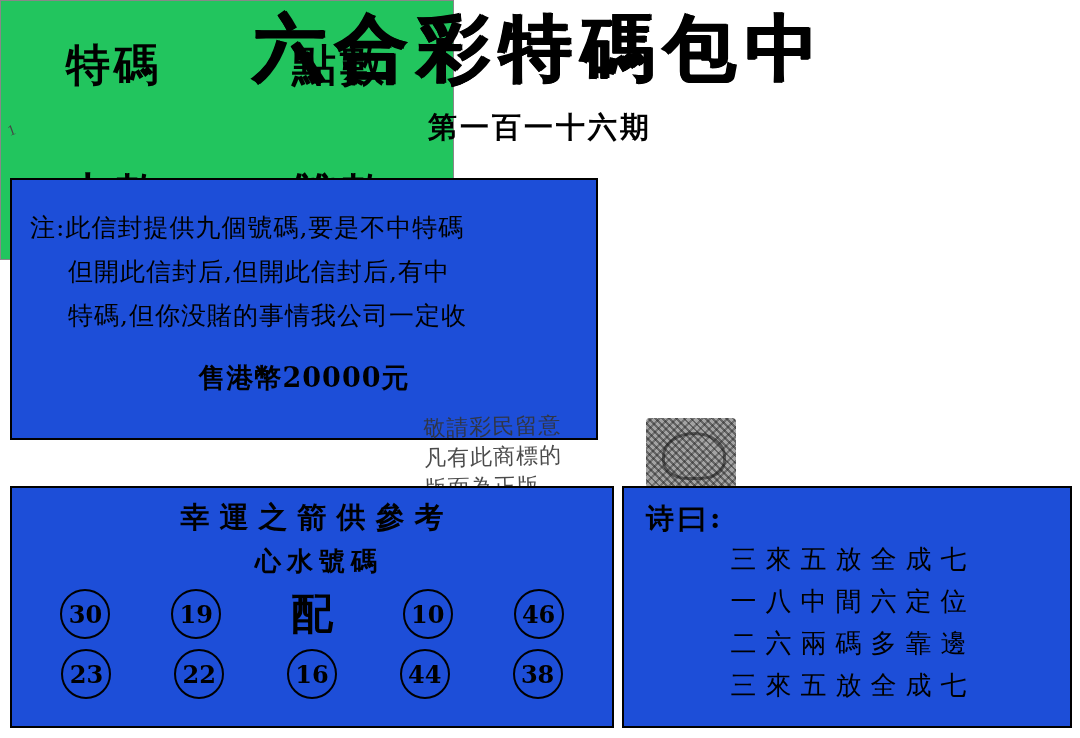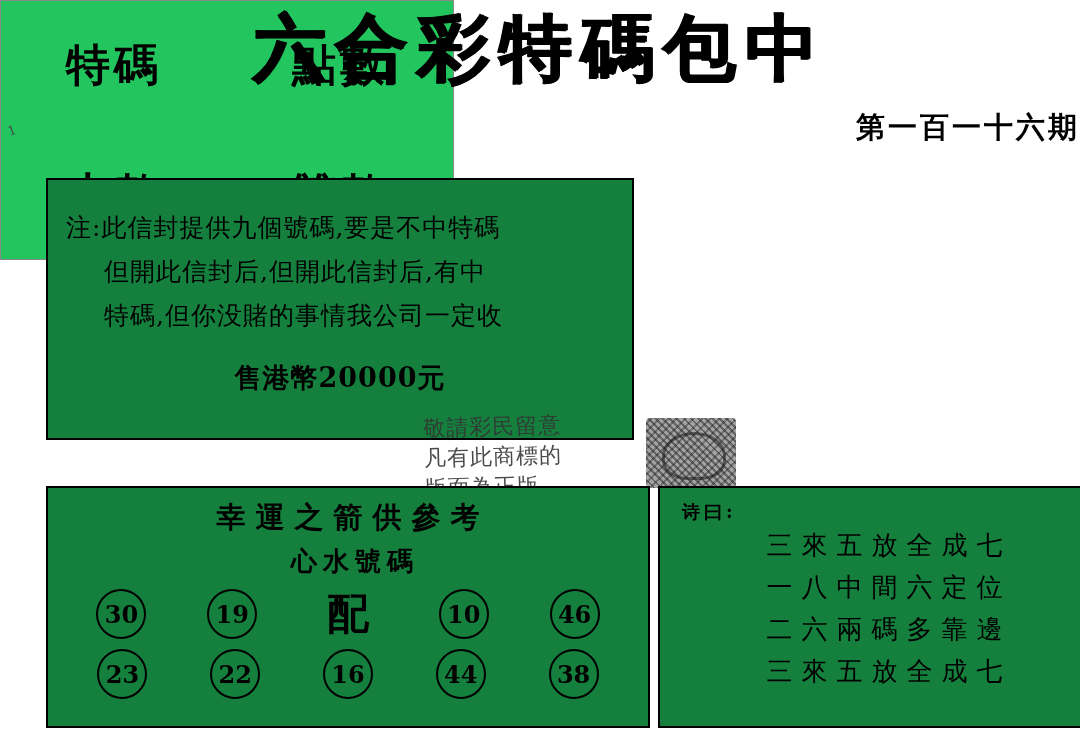--- a/index.html
+++ b/index.html
@@ -30,42 +30,41 @@
     line-height: 88px;
     color: #000;
     -webkit-text-stroke: 1px #000;
     text-shadow: 2px 0 0 #000, 0 1px 0 #000;
   }
   #issue {
     position: absolute;
     left: 0;
     top: 108px;
     width: 1080px;
-    text-align: right;
+    text-align: center;
     font-family: "DejaVu Serif", serif;
     font-size: 29px;
     font-weight: bold;
     letter-spacing: 3px;
   }
   #corner-mark {
     position: absolute;
     left: 8px;
     top: 122px;
     font-size: 15px;
     color: #444;
     transform: rotate(-20deg);
   }
 
   
   .box {
     position: absolute;
     border: 2px solid #000;
     box-sizing: border-box;
-    background: #15803d;
-    margin-left: 36px;
+    background: #1d4ed8;
   }
 
   
   #notice-box {
     left: 10px;
     top: 178px;
     width: 588px;
     height: 262px;
     padding: 26px 18px 0 18px;
   }
@@ -202,21 +201,21 @@
   
   #poem-box {
     left: 622px;
     top: 486px;
     width: 450px;
     height: 242px;
     padding: 12px 0 0 0;
   }
   #poem-title {
     font-family: "DejaVu Serif", serif;
-    font-size: 18px;
+    font-size: 28px;
     font-weight: bold;
     letter-spacing: 4px;
     padding-left: 22px;
   }
   .poem-line {
     font-family: "DejaVu Serif", serif;
     font-size: 26px;
     font-weight: normal;
     letter-spacing: 9px;
     text-align: center;

